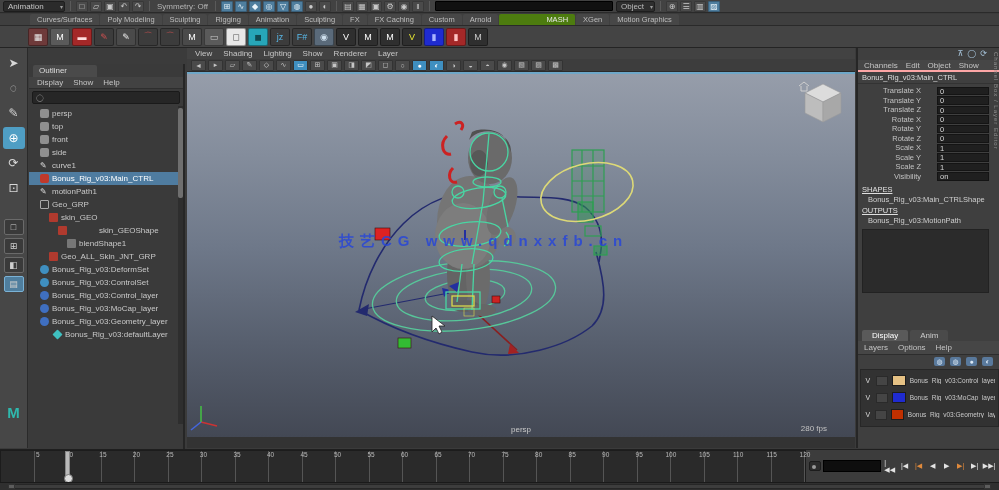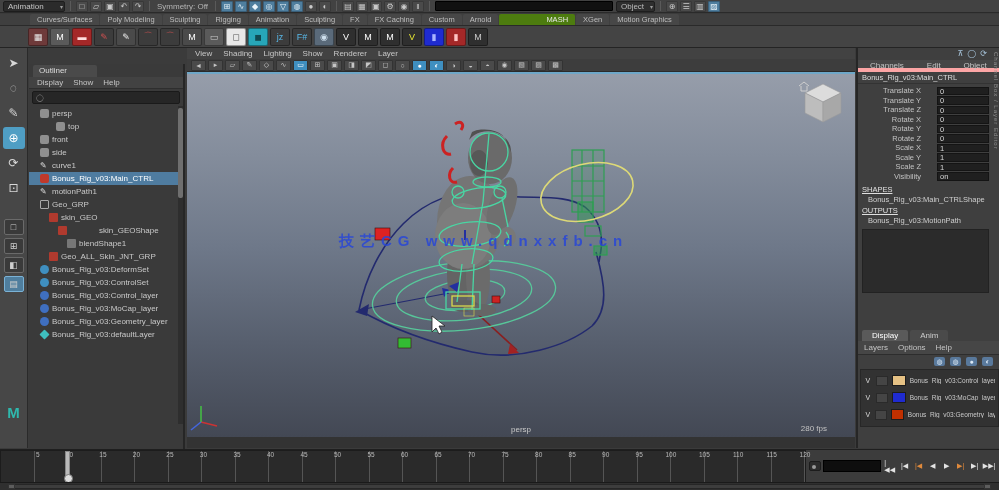--- a/index.html
+++ b/index.html
@@ -69,21 +69,21 @@
   .scene{position:relative;width:668px;height:363px;background:linear-gradient(180deg,#969daa 0%,#848d9c 22%,#6e7889 48%,#575f6e 74%,#434854 100%);overflow:hidden;}
   .watermark{position:absolute;left:152px;top:158px;font-size:15px;font-weight:bold;letter-spacing:6px;color:rgba(40,70,215,.85);white-space:nowrap;text-align:center;}
   .cam-label{position:absolute;left:0;right:0;bottom:3px;text-align:center;font-size:8px;color:#c9c9c9;}
   .fps-label{position:absolute;right:28px;bottom:4px;font-size:8px;color:#c0c0c0;}
   .scene svg{position:absolute;left:0;top:0;}
 
   
   .rightpanel{position:absolute;left:856px;top:0;width:143px;height:400px;background:#3f3f3f;border-left:2px solid #262626;}
   .cb-side{position:absolute;right:0;top:4px;height:230px;width:9px;writing-mode:vertical-rl;font-size:6px;color:#8e8e8e;letter-spacing:1px;}
   .cb-topicons{height:12px;display:flex;justify-content:flex-end;gap:4px;padding:1px 12px 0 0;font-size:8px;color:#a8c6dd;}
-  .cb-menus{height:12px;display:flex;gap:23px;font-size:8px;color:#c5c5c5;padding:1px 12px;background:#464646;border-bottom:4px solid #fca5a5;}
+  .cb-menus{height:12px;display:flex;gap:8px;font-size:8px;color:#c5c5c5;padding:1px 6px;background:#464646;border-bottom:2px solid #fca5a5;}
   .cb-objname{height:12px;font-size:7.5px;color:#ddd;padding:1px 4px;white-space:nowrap;overflow:hidden;border-bottom:1px solid #333;}
   .cb-rows{padding:2px 10px 2px 0;}
   .cb-row{height:9.5px;display:flex;align-items:center;justify-content:flex-end;gap:16px;}
   .cb-row .lab{font-size:7.5px;color:#c2c2c2;}
   .cb-row .val{width:52px;height:8.5px;background:#1f1f1f;border:1px solid #141414;font-size:7.5px;color:#d8d8d8;padding:0 2px;line-height:8px;}
   .cb-sec{font-size:7.5px;color:#e0e0e0;padding:2px 4px 0;text-decoration:underline;}
   .cb-item{font-size:7.5px;color:#cfcfcf;padding:1px 4px 0 10px;white-space:nowrap;overflow:hidden;}
   .cb-empty{height:64px;margin:4px 10px 0 4px;background:#2b2b2b;border:1px solid #222;}
 
   .layered{position:absolute;left:0;top:280px;width:143px;height:120px;background:#3f3f3f;}
@@ -355,21 +355,21 @@
         <span class="mag">◯</span>
         <input placeholder="" style="">
       </div>
       <div class="ol-tree">
         <div>
 
         <div class="tree-row" data-state="" style="padding-left: 11px;">
             <span class="oli" data-icon="camera"></span>
             <span>persp</span>
           </div>
-            <div class="tree-row" data-state="" style="padding-left: 27px;">
+            <div class="tree-row" data-state="" style="padding-left: 11px;">
             <span class="oli" data-icon="camera"></span>
             <span>top</span>
           </div>
             <div class="tree-row" data-state="" style="padding-left: 11px;">
             <span class="oli" data-icon="camera"></span>
             <span>front</span>
           </div>
             <div class="tree-row" data-state="" style="padding-left: 11px;">
             <span class="oli" data-icon="camera"></span>
             <span>side</span>
@@ -419,21 +419,21 @@
             <span>Bonus_Rig_v03:Control_layer</span>
           </div>
             <div class="tree-row" data-state="" style="padding-left: 11px;">
             <span class="oli" data-icon="layer"></span>
             <span>Bonus_Rig_v03:MoCap_layer</span>
           </div>
             <div class="tree-row" data-state="" style="padding-left: 11px;">
             <span class="oli" data-icon="layer"></span>
             <span>Bonus_Rig_v03:Geometry_layer</span>
           </div>
-            <div class="tree-row" data-state="" style="padding-left: 11px;">
+            <div class="tree-row" data-state="" style="padding-left: 24px;">
             <span class="oli" data-icon="diamond"></span>
             <span>Bonus_Rig_v03:defaultLayer</span>
           </div>
           </div>
         <div class="ol-scroll">
             <div class="ol-thumb"></div>
           </div>
       </div>
     </div>
 

